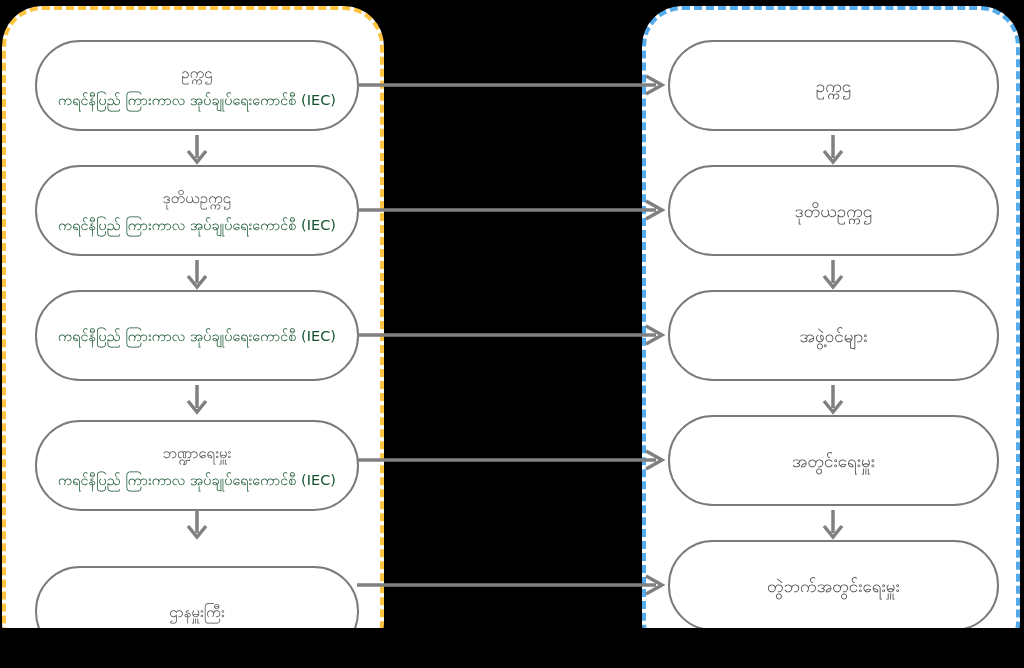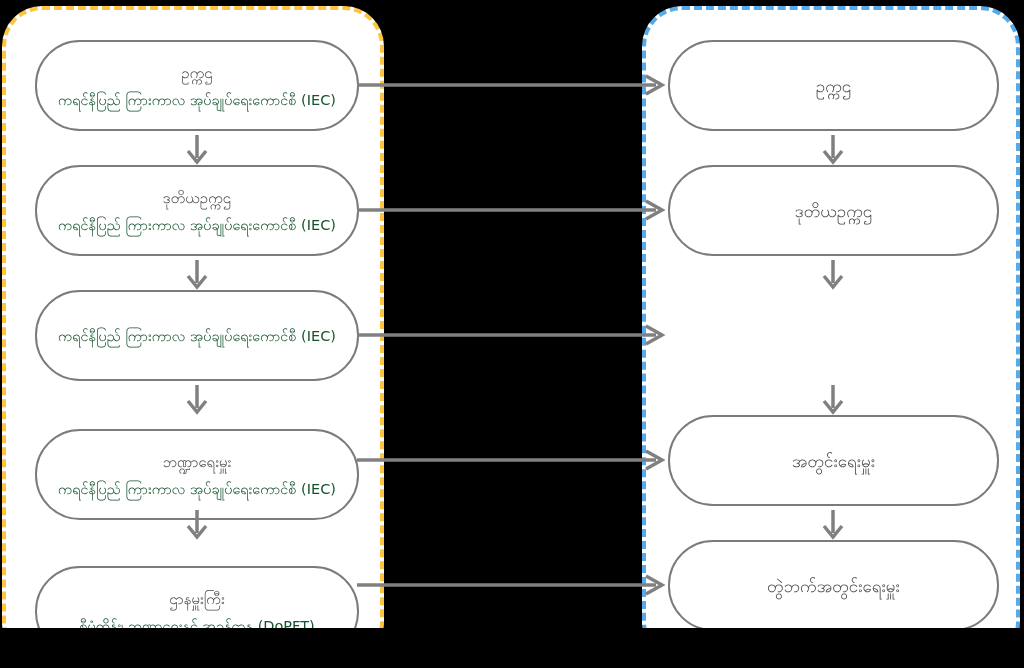--- a/index.html
+++ b/index.html
@@ -85,34 +85,36 @@
     <div class="box-title">ဥက္ကဌ</div>
     <div class="box-subtitle">ကရင်နီပြည် ကြားကာလ အုပ်ချုပ်ရေးကောင်စီ (IEC)</div>
   </div>
   <div class="org-box col-left" style="top:165px">
     <div class="box-title">ဒုတိယဥက္ကဌ</div>
     <div class="box-subtitle">ကရင်နီပြည် ကြားကာလ အုပ်ချုပ်ရေးကောင်စီ (IEC)</div>
   </div>
   <div class="org-box col-left" style="top:290px">
     <div class="box-subtitle">ကရင်နီပြည် ကြားကာလ အုပ်ချုပ်ရေးကောင်စီ (IEC)</div>
   </div>
-  <div class="org-box col-left" style="top:429px">
+  <div class="org-box col-left" style="top:420px">
     <div class="box-title">ဘဏ္ဍာရေးမှူး</div>
     <div class="box-subtitle">ကရင်နီပြည် ကြားကာလ အုပ်ချုပ်ရေးကောင်စီ (IEC)</div>
   </div>
   <div class="org-box col-left" style="top:566px">
     <div class="box-title">ဌာနမှူးကြီး</div>
-    <div class="box-subtitle">စီမံကိန်း၊ ဘဏ္ဍာရေးနှင့် အခွန်ဌာန (DoPFT)</div>
   </div>
 
   <div class="org-box col-right" style="top:40px">
     <div class="box-title-large">ဥက္ကဌ</div>
   </div>
   <div class="org-box col-right" style="top:165px">
     <div class="box-title-large">ဒုတိယဥက္ကဌ</div>
+  </div>
+  <div class="org-box col-right" style="top:290px">
+    <div class="box-title-large">အဖွဲ့ဝင်များ</div>
   </div>
   <div class="org-box col-right" style="top:540px">
     <div class="box-title-large">တွဲဘက်အတွင်းရေးမှူး</div>
   </div>
   <div class="org-box col-right" style="top:415px">
     <div class="box-title-large">အတွင်းရေးမှူး</div>
   </div>
 
   <svg class="arrow-layer" width="1024" height="668" viewBox="0 0 1024 668">
     <g fill="none" stroke="#808080" stroke-width="3.5" style="stroke: rgb(128, 128, 128);">

